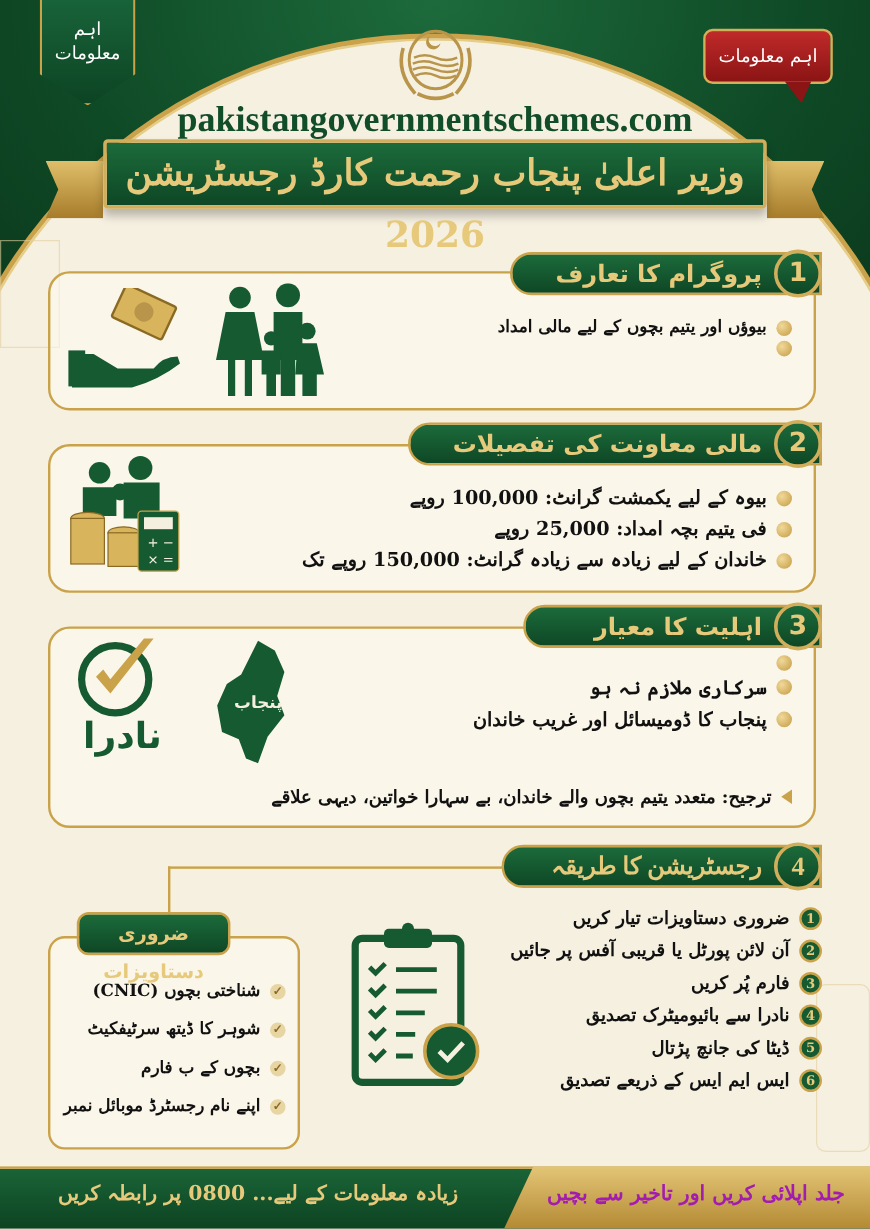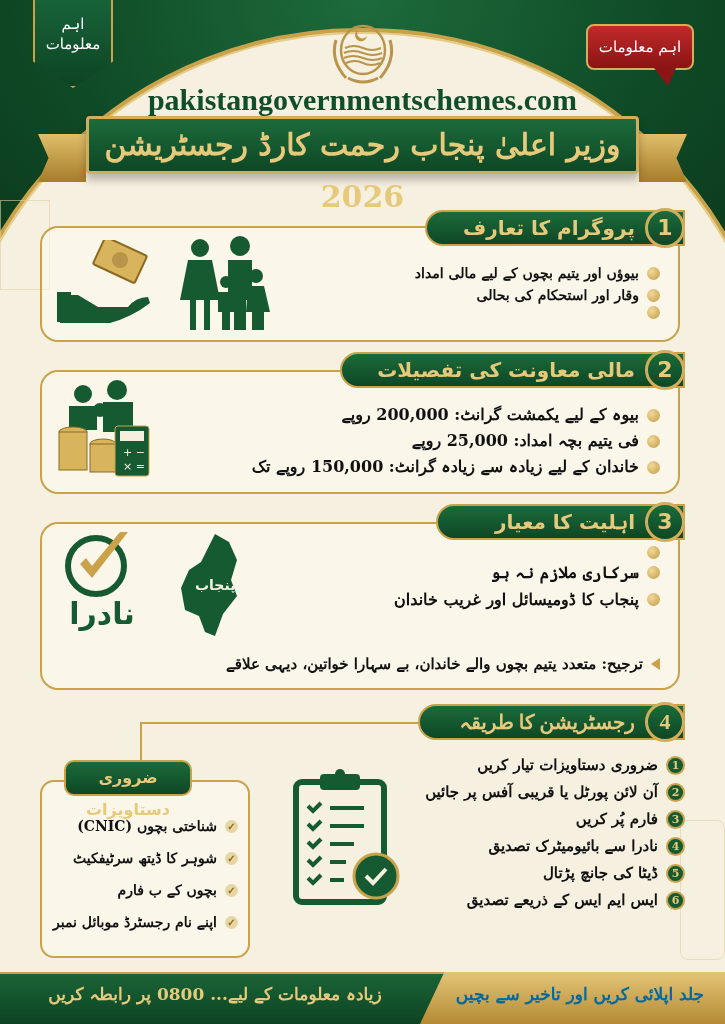--- a/index.html
+++ b/index.html
@@ -128,21 +128,21 @@
     position: absolute; left: 420px; top: 972px; width: 305px; height: 52px;
     background: linear-gradient(180deg,#e3c577,#b48a33);
     clip-path: polygon(8% 0,100% 0,100% 100%,0 100%);
   }
   .footer-text-l {
     position: absolute; left: 20px; top: 984px; width: 390px; text-align: center;
     color: #e6c97a; font-size: 17px; direction: rtl; font-family: "DejaVu Serif", serif; font-weight: bold;
   }
   .footer-text-r {
     position: absolute; left: 440px; top: 984px; width: 280px; text-align: center;
-    color: #0369a1; font-size: 17px; direction: rtl; font-family: "DejaVu Serif", serif; font-weight: bold;
+    color: #a21caf; font-size: 17px; direction: rtl; font-family: "DejaVu Serif", serif; font-weight: bold;
   }
 </style>
 </head>
 <body>
 
 <div class="bg-green-top"></div>
 <div class="bg-arch"></div>
 <div class="pattern-left"></div>
 <div class="pattern-right"></div>
 
@@ -193,24 +193,20 @@
       <path d="M70 50 h16 l6 26 h-6 v18 h-12 v-18 h-6z"></path>
   </g>
 </svg>
 <ul class="list" style="left:330px;top:262px;width:330px;font-size:14px;line-height:22px;">
   <li>
       <span class="dot"></span>
       <span>بیوؤں اور یتیم بچوں کے لیے مالی امداد</span>
     </li>
   <li>
       <span class="dot"></span>
-      <span>وقار اور استحکام کی بحالی</span>
-    </li>
-  <li>
-      <span class="dot"></span>
     </li>
 </ul>
 
 <div class="section-box" style="left:40px;top:370px;width:640px;height:124px;"></div>
 <div class="sec-header" style="left:340px;top:352px;width:345px;">
   <span>مالی معاونت کی تفصیلات</span>
   <span class="sec-num">2</span>
 </div>
 <svg class="icon" style="left:55px;top:380px;width:100px;height:100px;" viewBox="0 0 100 100">
   <g fill="#165a31">
@@ -227,21 +223,21 @@
       <rect x="35" y="64" width="26" height="28"></rect>
   </g>
   <rect x="60" y="46" width="34" height="50" rx="3" fill="#165a31" stroke="#c9a24a"></rect>
   <rect x="65" y="51" width="24" height="10" fill="#f5efe0"></rect>
   <text x="68" y="76" fill="#f5efe0" font-size="11">+ −</text>
   <text x="68" y="90" fill="#f5efe0" font-size="11">× =</text>
 </svg>
 <ul class="list" style="left:240px;top:402px;width:420px;font-size:16px;line-height:26px;">
   <li>
       <span class="dot"></span>
-      <span>بیوہ کے لیے یکمشت گرانٹ: 200,000 روپے</span>
+      <span>بیوہ کے لیے یکمشت گرانٹ: 100,000 روپے</span>
     </li>
   <li>
       <span class="dot"></span>
       <span>فی یتیم بچہ امداد: 25,000 روپے</span>
     </li>
   <li>
       <span class="dot"></span>
       <span>خاندان کے لیے زیادہ سے زیادہ گرانٹ: 150,000 روپے تک</span>
     </li>
 </ul>

